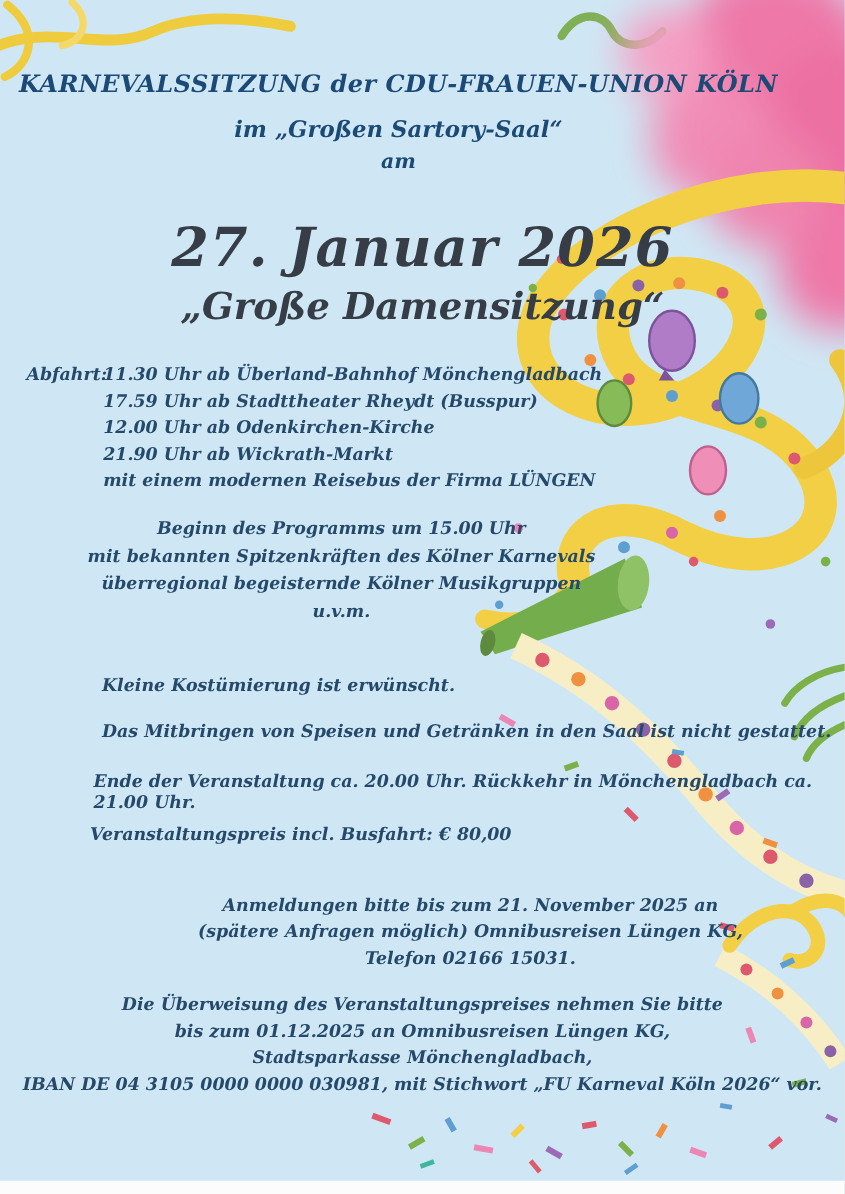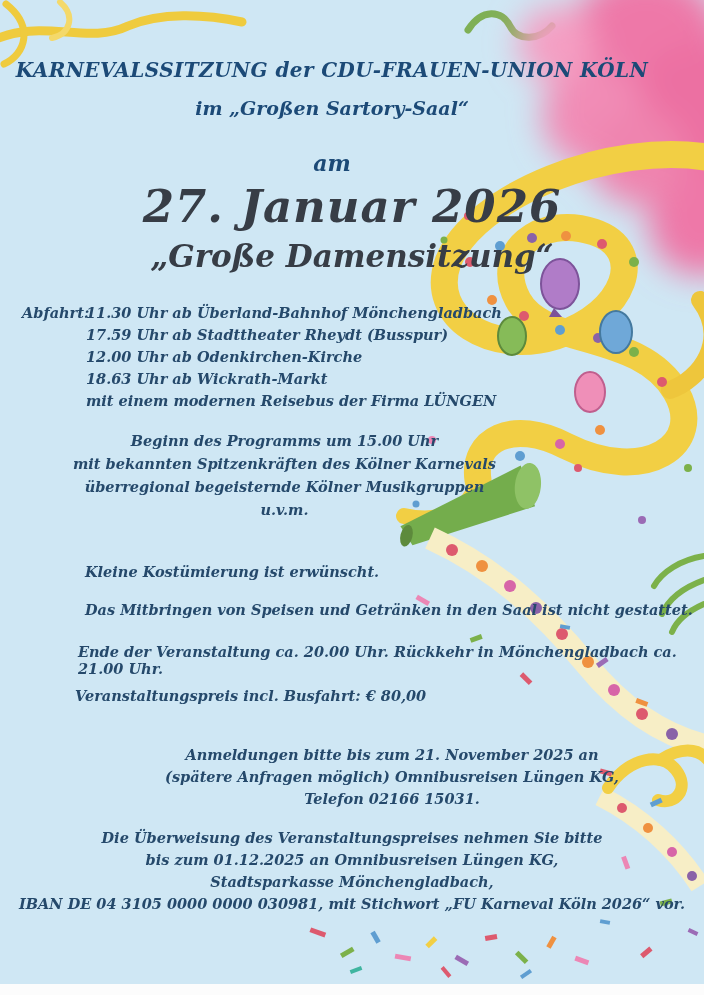--- a/index.html
+++ b/index.html
@@ -8,21 +8,21 @@
   .page {
     position:relative; width:704px; height:995px;
     background:#cfe7f4; overflow:hidden;
   }
   .deco { position:absolute; left:0; top:0; width:704px; height:995px; z-index:1; pointer-events:none; }
   .txt { position:absolute; z-index:2; color:#25496b; font-style:italic; font-weight:bold; }
 
   .header { top:58px; left:0; width:664px; text-align:center; color:#1c4a77; }
   .header .h1 { font-size:20px; letter-spacing:.4px; }
   .header .h2 { font-size:19px; margin-top:15px; }
-  .header .h3 { font-size:22px; margin-top:31px;text-align:center; }
+  .header .h3 { font-size:17px; margin-top:6px;text-align:center; }
 
   .datehead { top:180px; left:0; width:704px; text-align:center; color:#373d46; }
   .datehead .d1 { font-size:45px; letter-spacing:1px; }
   .datehead .d2 { font-size:31px; margin-top:5px; }
 
   .departure { top:302px; left:22px; font-size:14.5px; line-height:22px; }
   .dep-label { display:inline-block; width:64px; }
   .dep-indent { margin-left:64px; }
 
   .program { top:429px; left:0; width:569px; text-align:center; font-size:14.5px; line-height:23px; }
@@ -187,21 +187,21 @@
     <div class="d1">27. Januar 2026</div>
     <div class="d2">„Große Damensitzung“</div>
   </div>
 
   <div class="txt departure">
     <div>
       <span class="dep-label">Abfahrt:</span><span>11.30 Uhr ab Überland-Bahnhof Mönchengladbach</span>
     </div>
     <div class="dep-indent">17.59 Uhr ab Stadttheater Rheydt (Busspur)</div>
     <div class="dep-indent">12.00 Uhr ab Odenkirchen-Kirche</div>
-    <div class="dep-indent">18.63 Uhr ab Wickrath-Markt</div>
+    <div class="dep-indent">21.90 Uhr ab Wickrath-Markt</div>
     <div class="dep-indent">mit einem modernen Reisebus der Firma LÜNGEN</div>
   </div>
 
   <div class="txt program">
     <div>Beginn des Programms um 15.00 Uhr</div>
     <div>mit bekannten Spitzenkräften des Kölner Karnevals</div>
     <div>überregional begeisternde Kölner Musikgruppen</div>
     <div>u.v.m.</div>
   </div>
 

